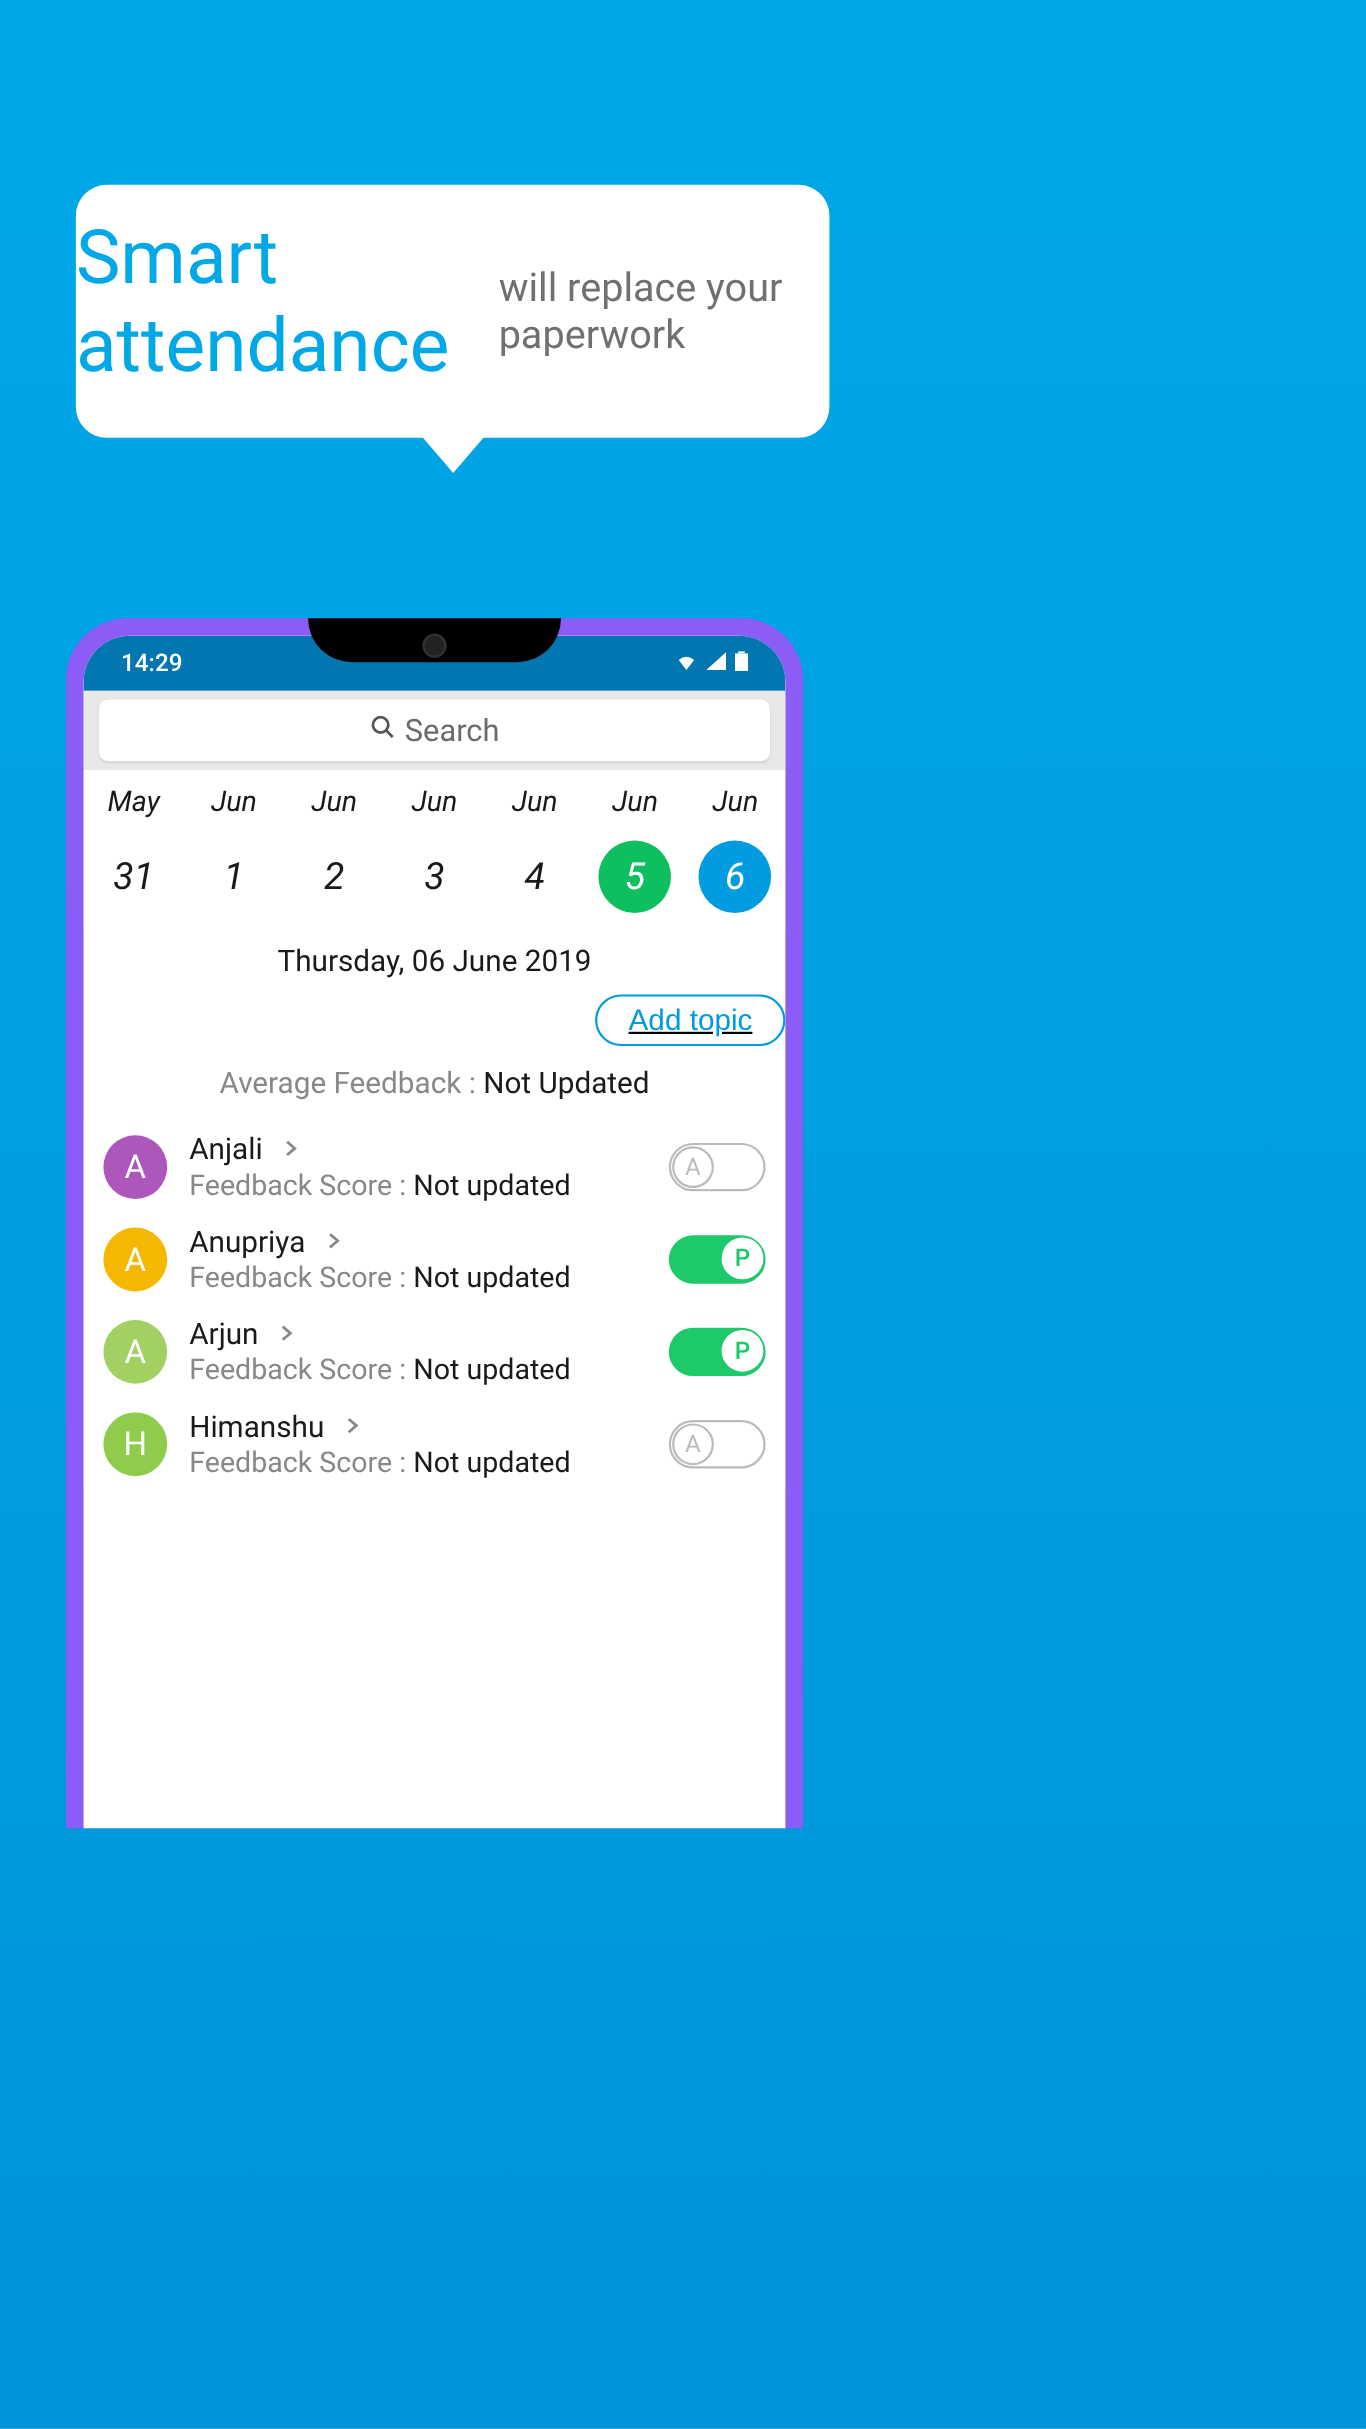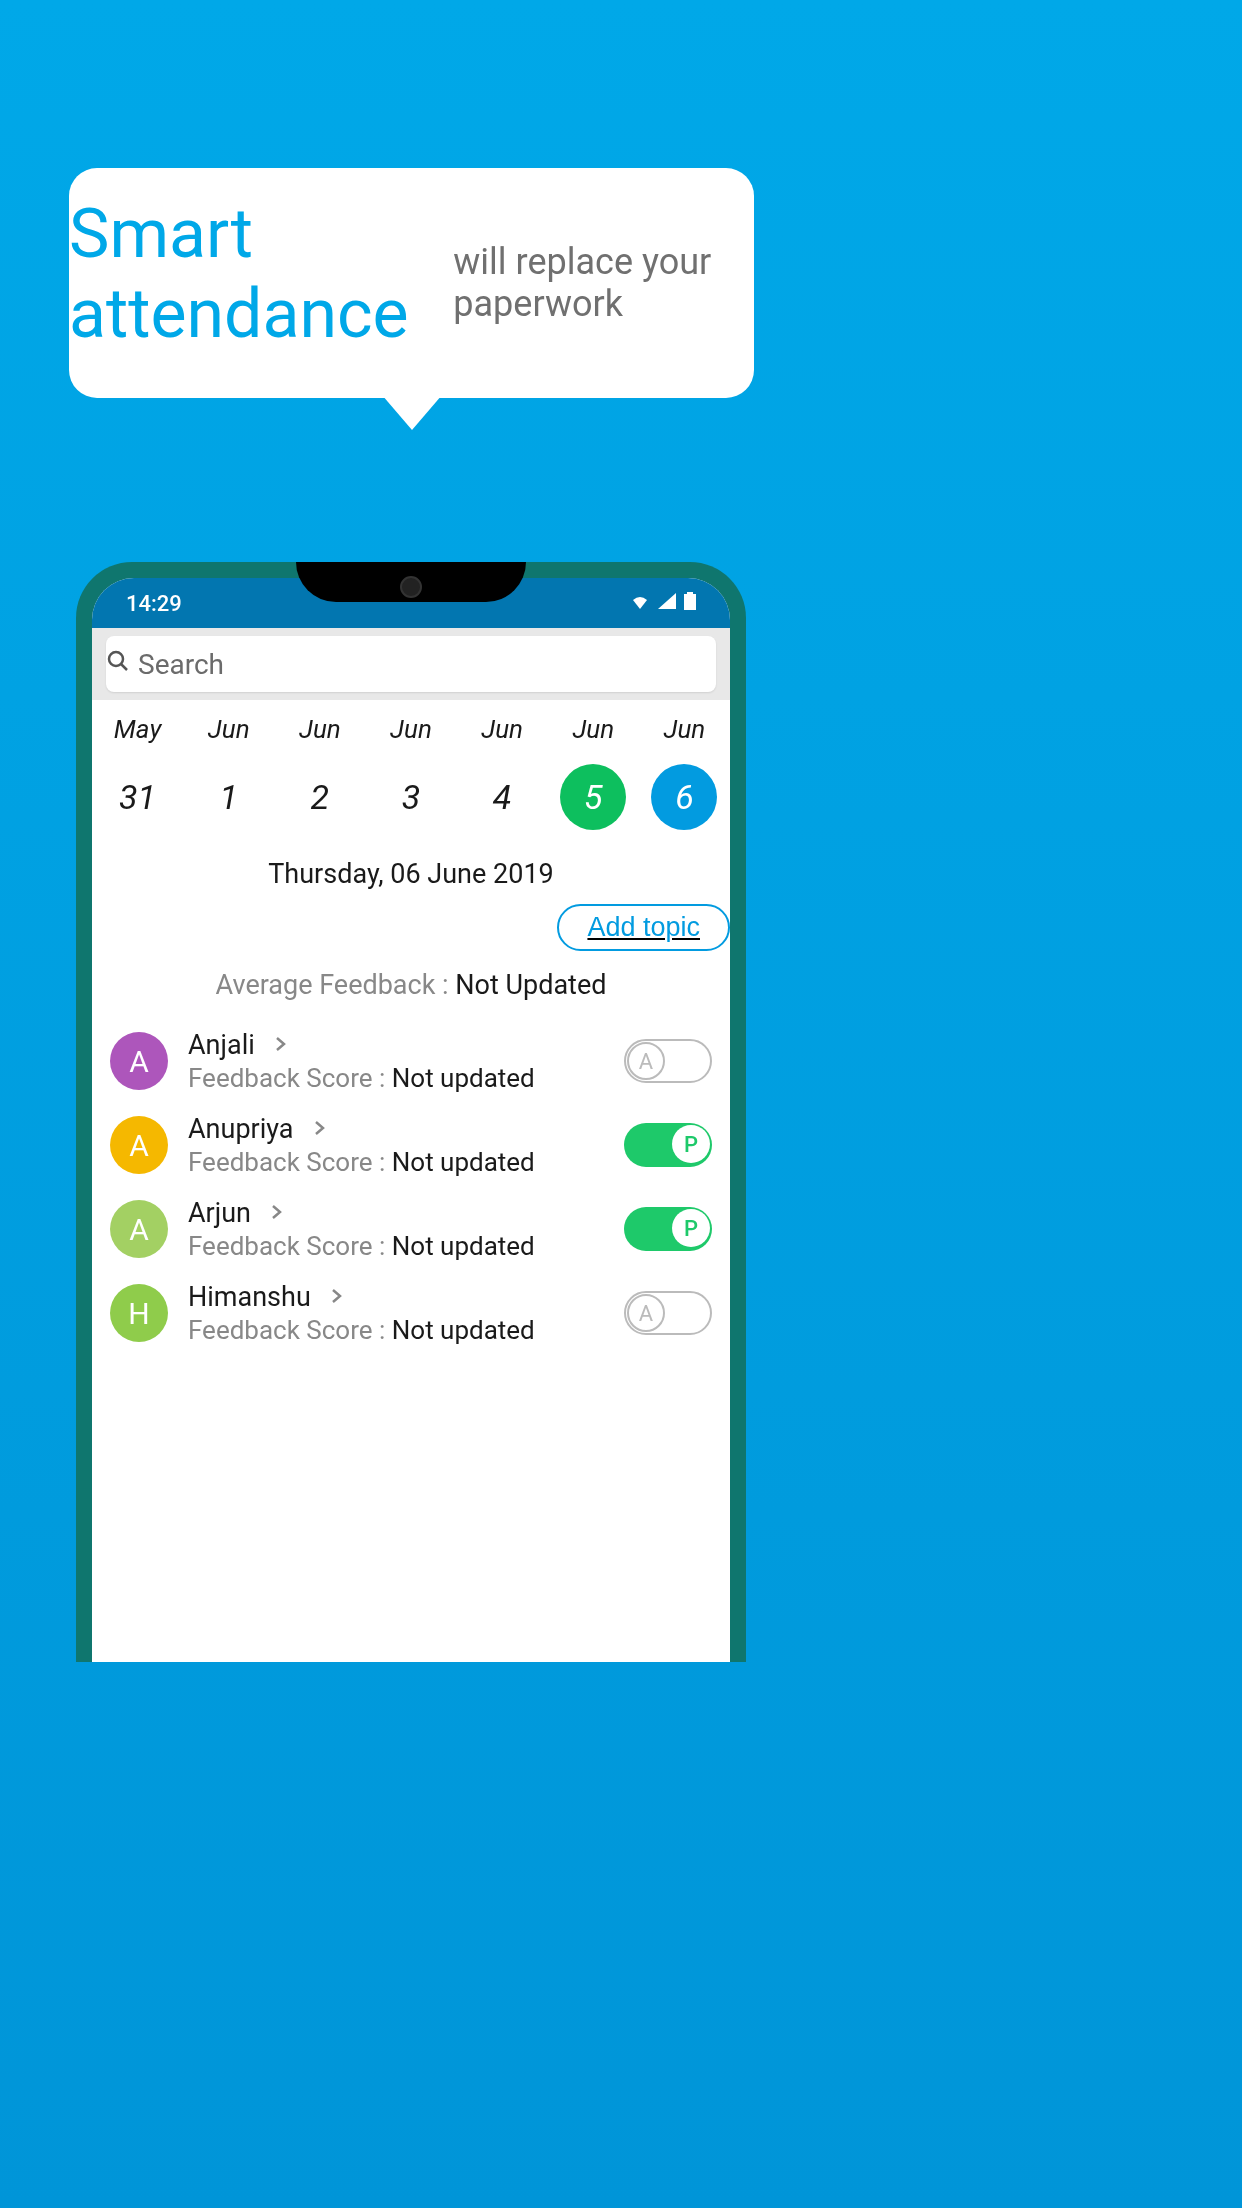--- a/index.html
+++ b/index.html
@@ -47,24 +47,24 @@
   font-size: 36px;
   color: #707070;
   font-weight: 400;
   margin-left: 12px;
 }
 
 
 .phone {
   position: absolute;
   top: 562px;
-  left: 76px;
+  left: 60px;
   width: 670px;
   height: 1100px;
-  background: #0f766e;
+  background: #8b5cf6;
   border-radius: 56px 56px 0 0;
   padding: 16px 16px 0 16px;
 }
 .phone-screen {
   width: 100%;
   height: 100%;
   background: #fff;
   border-radius: 42px 42px 0 0;
   overflow: hidden;
   position: relative;
@@ -122,20 +122,21 @@
 .search-wrap {
   background: #e8e8e8;
   padding: 8px 14px;
 }
 .search-bar {
   background: #fff;
   border-radius: 8px;
   height: 56px;
   display: flex;
   align-items: center;
+  justify-content: center;
   gap: 8px;
   color: #6b6b6b;
   font-size: 28px;
   box-shadow: 0 1px 2px rgba(0,0,0,0.1);
 }
 .search-icon { font-size: 26px; color: #555; }
 
 
 .date-strip {
   display: flex;

